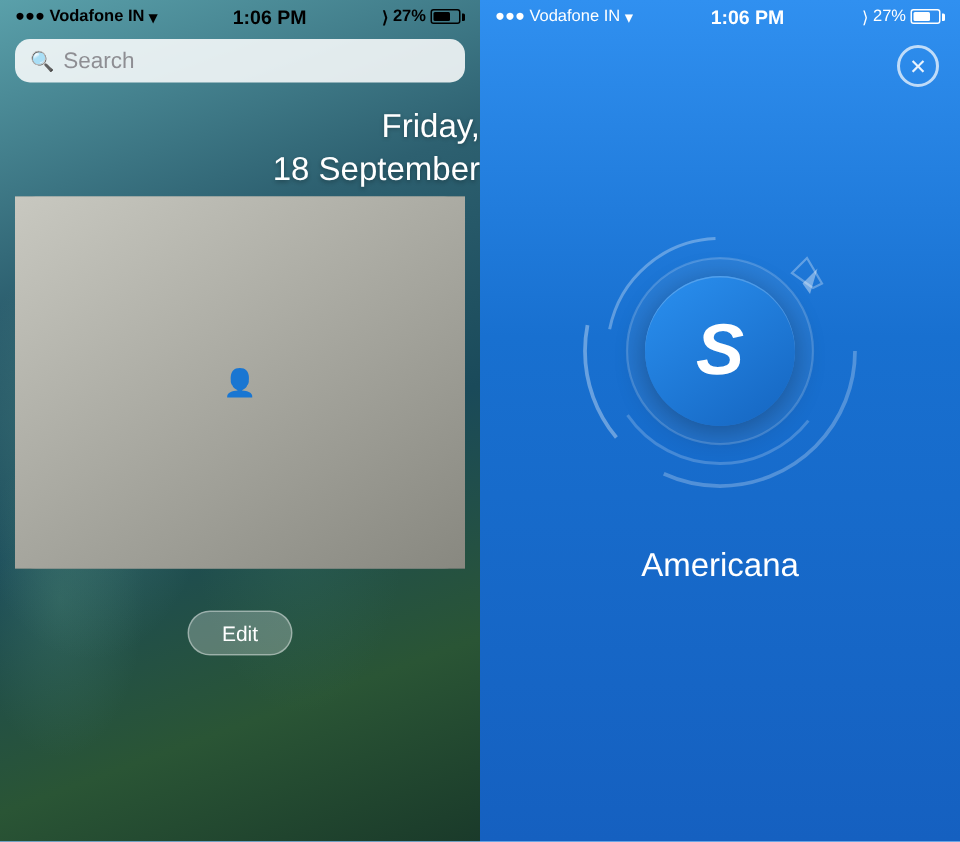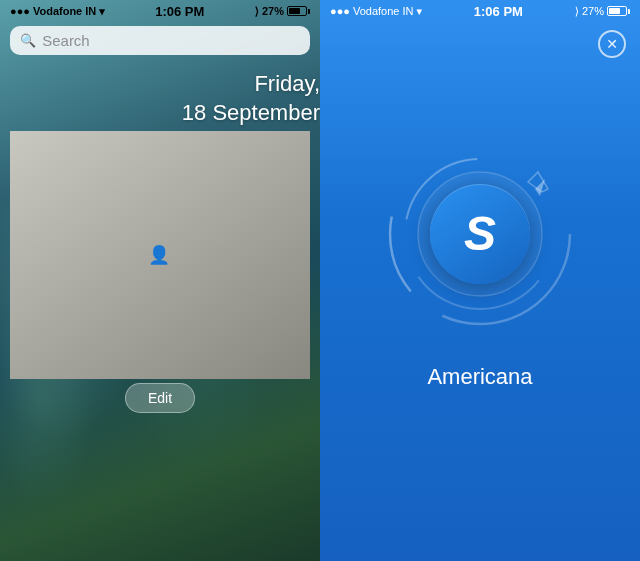--- a/index.html
+++ b/index.html
@@ -154,21 +154,21 @@
     }
     .album-title { font-size: 10px; font-weight: 600; color: #333; text-align: center; line-height: 1.2; }
     .album-artist { font-size: 9px; color: #888; text-align: center; line-height: 1.2; }
 
     
     .edit-btn-wrap {
       position: relative;
       z-index: 10;
       display: flex;
       justify-content: center;
-      margin-top: 4px;
+      margin-top: 28px;
     }
     .edit-btn {
       background: rgba(255,255,255,0.25);
       border: 1px solid rgba(255,255,255,0.4);
       border-radius: 15px;
       padding: 6px 22px;
       color: white;
       font-size: 14px;
     }
 

